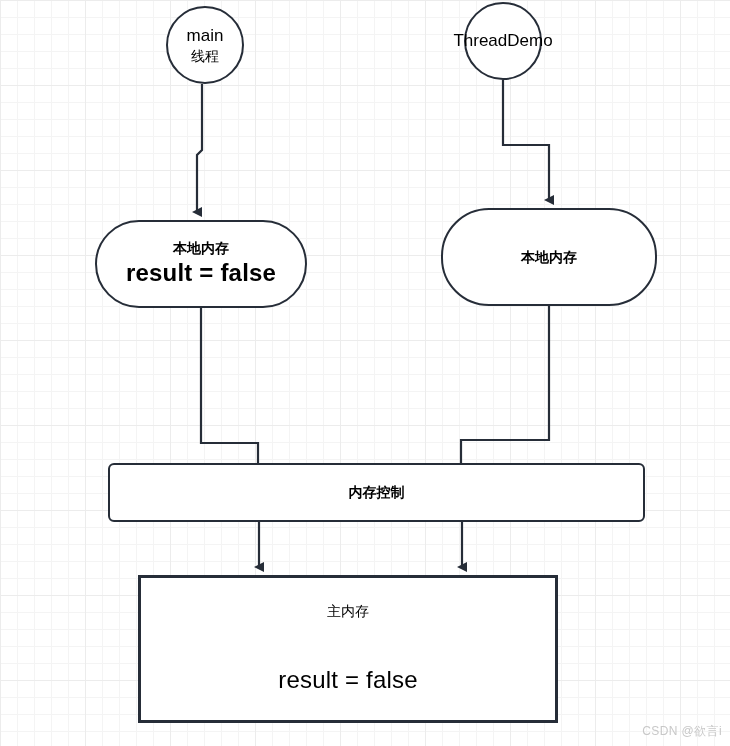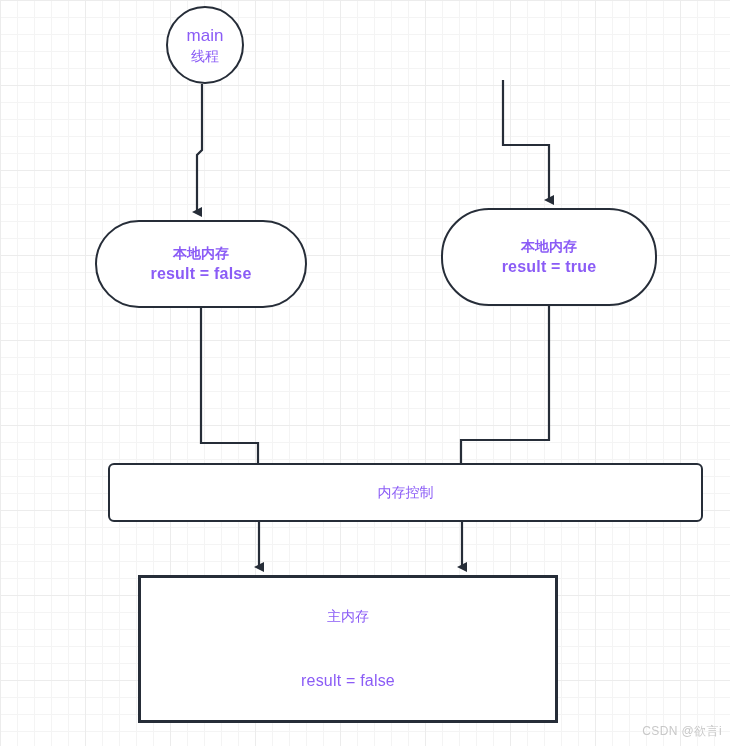--- a/index.html
+++ b/index.html
@@ -36,21 +36,21 @@
   }
   .node {
     position: absolute;
     box-sizing: border-box;
     display: flex;
     flex-direction: column;
     align-items: center;
     justify-content: center;
     background: #ffffff;
     border: 2px solid #262d38;
-    color: #8b5cf6;
+    color: #000000;
     text-align: center;
     line-height: 1.32;
   }
   .circle {
     border-radius: 50%;
     overflow: visible;
     white-space: nowrap;
   }
   .stadium {
     border-radius: 48px;
@@ -60,41 +60,42 @@
     border-radius: 6px;
   }
   .rect {
     border-radius: 0;
     border-width: 3px;
     gap: 44px;
   }
   .ln1 { display: block; }
   .ln2 { display: block; }
   .txt-cn { font-size: 14px; }
-  .txt-en { font-size: 16px; letter-spacing: 0.2px; }
+  .txt-en { font-size: 24px; letter-spacing: 0.2px; }
   .txt-circle-en { font-size: 17px; }
   #node-main-thread {
     left: 166px; top: 6px; width: 78px; height: 78px;
   }
   #node-thread-demo {
     left: 464px; top: 2px; width: 78px; height: 78px;
   }
   #node-thread-demo .ln1 {
     position: relative;
     white-space: nowrap;
   }
   #node-local-memory-left {
     left: 95px; top: 220px; width: 212px; height: 88px;
   }
   #node-local-memory-right {
     left: 441px; top: 208px; width: 216px; height: 98px;
   }
   #node-memory-control {
-    left: 108px; top: 463px; width: 595px; height: 59px;
+    left: 108px; top: 463px; width: 537px; height: 59px;
     flex-direction: row;
+    font-weight: bold;
   }
   #node-main-memory {
     left: 138px; top: 575px; width: 420px; height: 148px;
   }
   #watermark {
     position: absolute;
     right: 8px;
     bottom: 6px;
     font-size: 12px;
     color: #c8c8c8;
@@ -137,29 +138,31 @@
     <g>
       <path d="M462,522 L462,567" fill="none" stroke="#262d38" stroke-width="2.2" marker-end="url(#arrowhead)"></path>
     </g>
   </svg>
 
   <div class="node circle" id="node-main-thread">
     <span class="ln1 txt-circle-en">main</span>
     <span class="ln2 txt-cn">线程</span>
   </div>
 
+  <div class="node circle" id="node-thread-demo">
+    <span class="ln1 txt-circle-en">ThreadDemo</span>
+  </div>
 
   <div class="node stadium" id="node-local-memory-left">
     <span class="ln1 txt-cn">本地内存</span>
     <span class="ln2 txt-en">result = false</span>
   </div>
 
   <div class="node stadium" id="node-local-memory-right">
     <span class="ln1 txt-cn">本地内存</span>
-    <span class="ln2 txt-en">result = true</span>
   </div>
 
   <div class="node bar" id="node-memory-control">
     <span class="ln1 txt-cn">内存控制</span>
   </div>
 
   <div class="node rect" id="node-main-memory">
     <span class="ln1 txt-cn">主内存</span>
     <span class="ln2 txt-en">result = false</span>
   </div>

